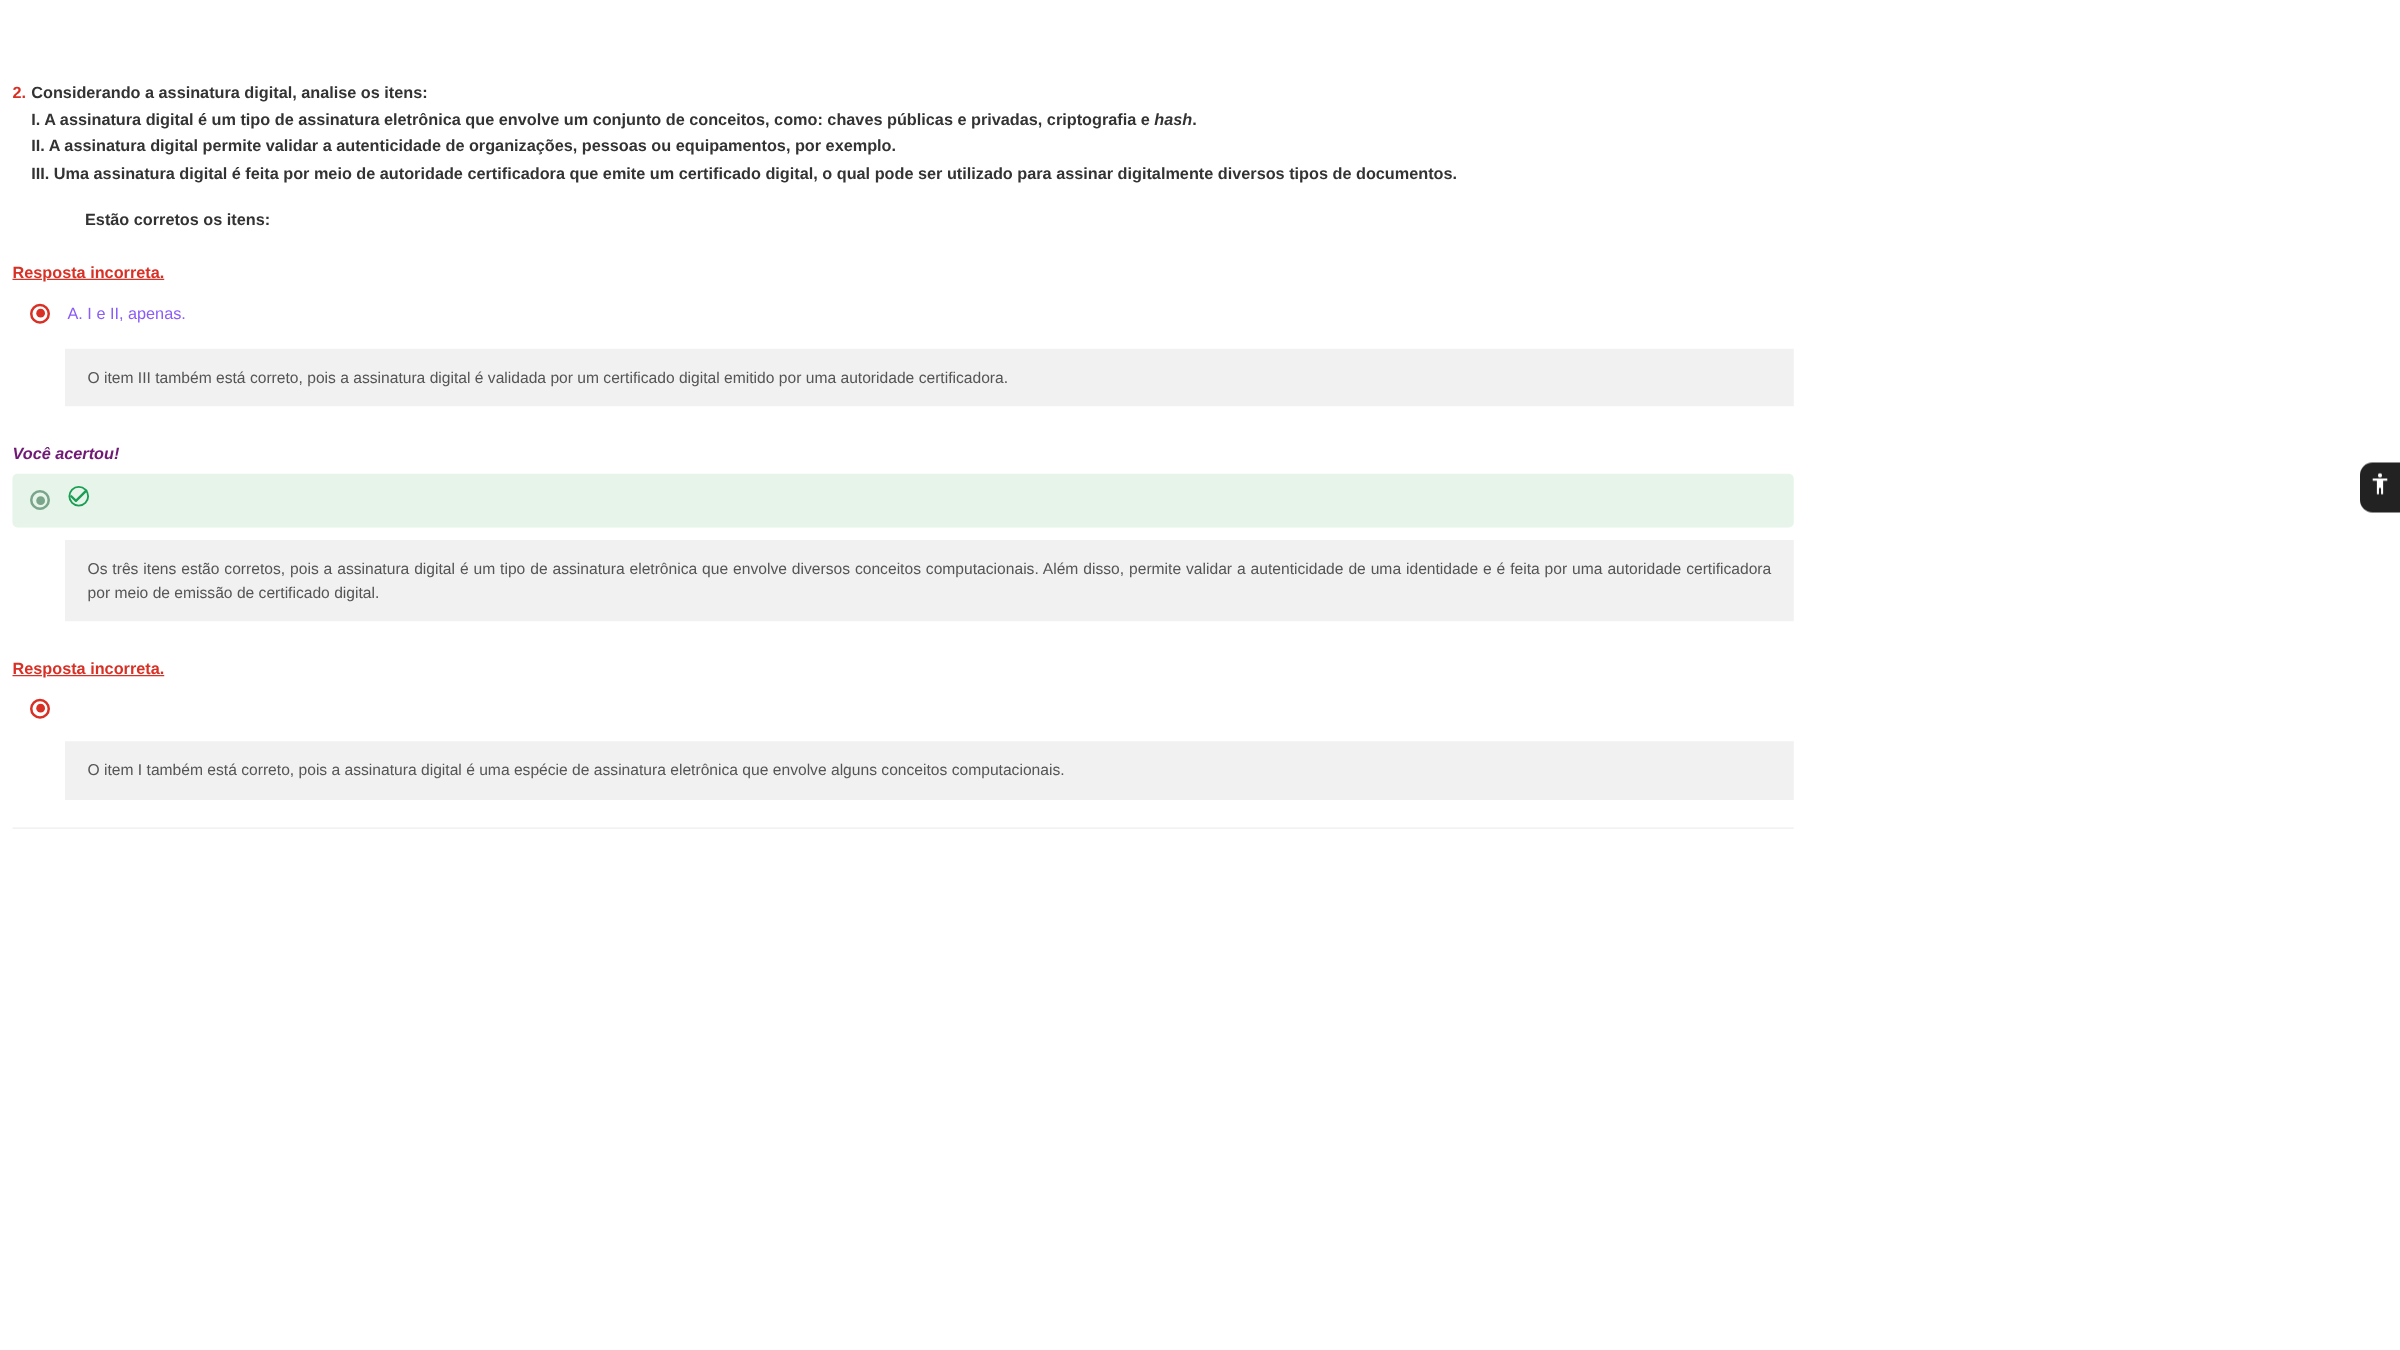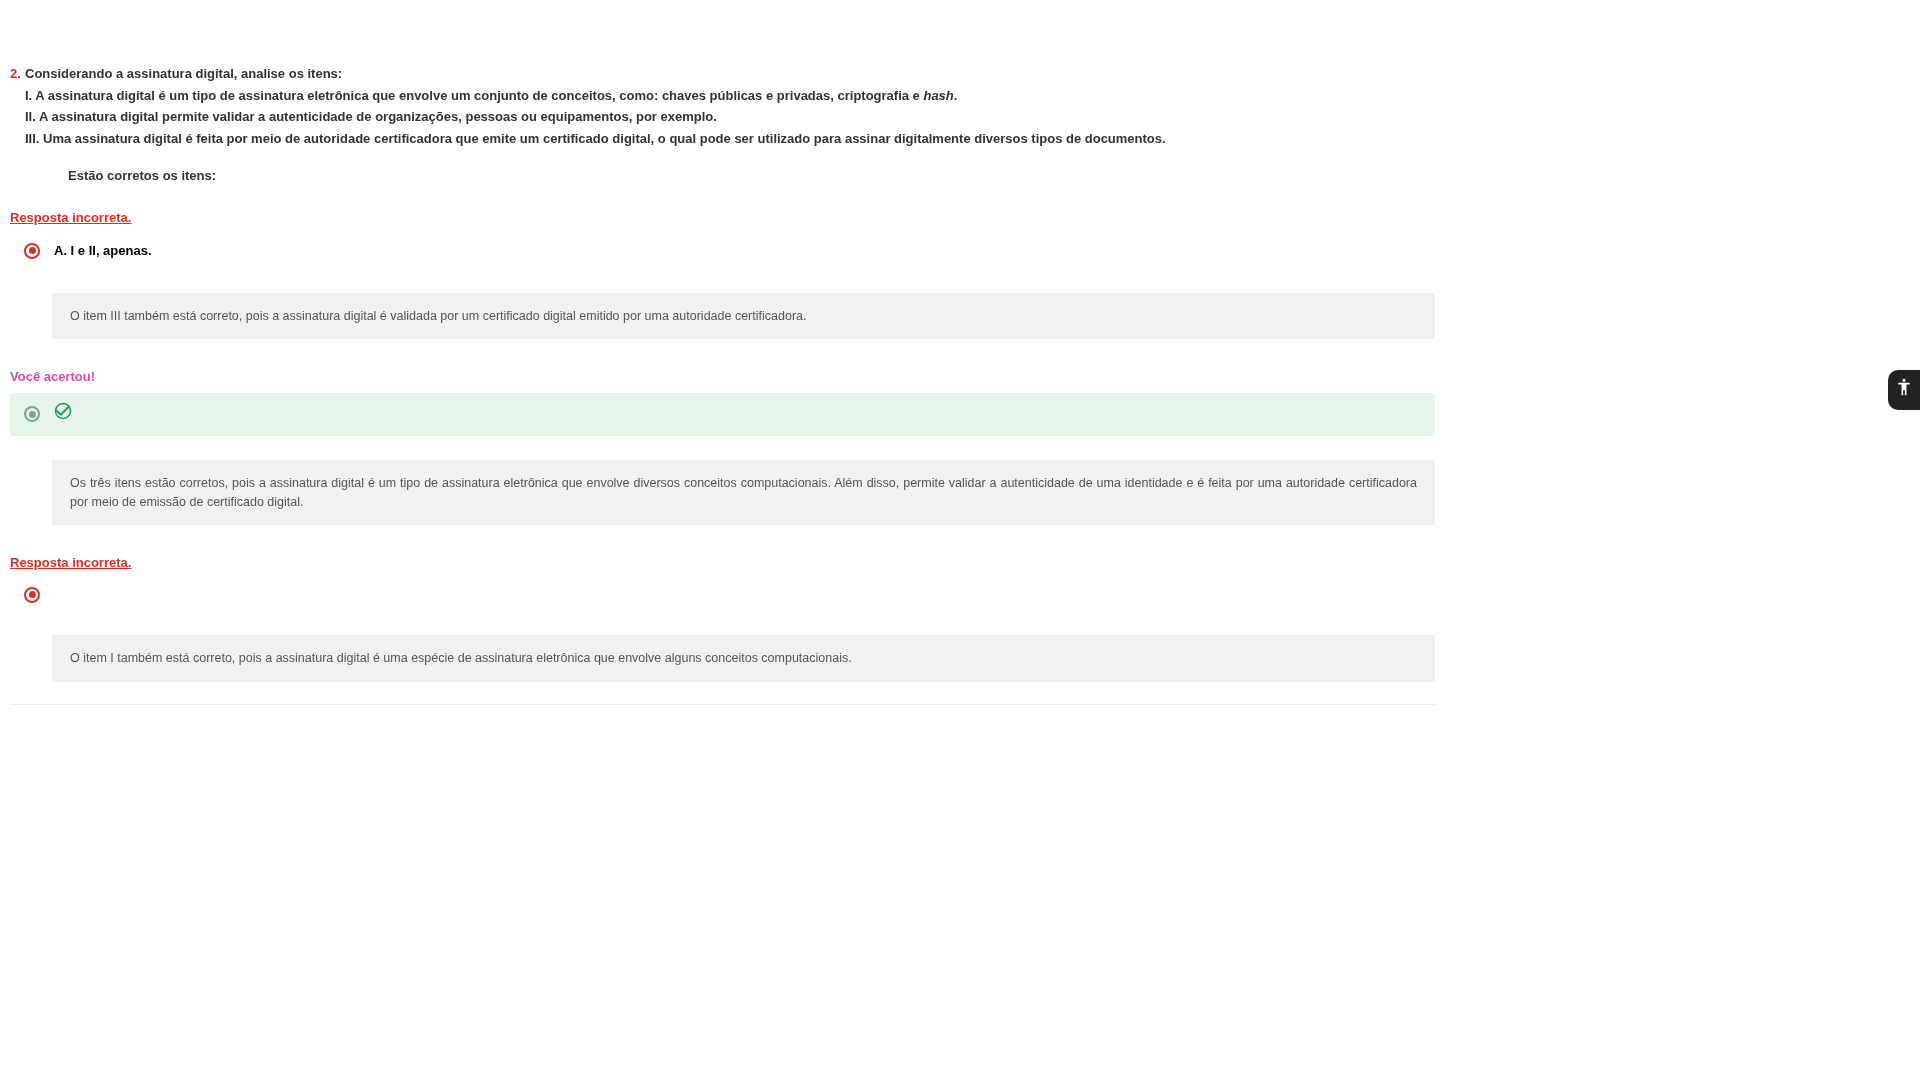--- a/index.html
+++ b/index.html
@@ -23,48 +23,48 @@
   .q-stem { margin-left: 15px; color: #333; font-weight: 600; }
   .q-stem .intro { display: inline; }
   .q-stem p { margin-top: 4px; font-weight: 600; }
   .q-stem .items { }
   .q-stem .items p { margin-top: 2px; }
   .q-stem em { font-style: italic; }
   .q-stem .final { margin-top: 18px; padding-left: 43px; }
 
   .status-label { font-weight: 700; margin-top: 22px; }
   .status-incorrect { color: #d93025; text-decoration: underline; }
-  .status-correct { color: #ec4899; }
+  .status-correct { color: #701a75; font-style: italic; }
 
   .option-row {
     display: flex;
     align-items: center;
     gap: 14px;
     padding: 8px 12px 8px 14px;
     margin-top: 6px;
     border-radius: 4px;
   }
   .option-row.correct-bg { background: #e6f4ea; }
-  .option-label { font-weight: 700; color: #000000; flex: 1; }
+  .option-label { font-weight: 400; color: #8b5cf6; flex: 1; }
   .radio {
     width: 16px; height: 16px; border-radius: 50%;
     display: inline-flex; align-items: center; justify-content: center;
     flex-shrink: 0;
   }
   .radio.red { border: 2px solid #d93025; }
   .radio.red .dot { width: 7px; height: 7px; border-radius: 50%; background: #d93025; }
   .radio.green { border: 2px solid #7aa58a; }
   .radio.green .dot { width: 7px; height: 7px; border-radius: 50%; background: #7aa58a; }
   .check-icon { color: #1a9e55; font-size: 18px; font-weight: bold; }
 
   .explanation {
     background: #f1f1f1;
     color: #555;
     padding: 14px 18px;
-    margin: 24px 0 0 42px;
+    margin: 10px 0 0 42px;
     font-size: 12.5px;
     text-align: justify;
   }
   .divider { border-top: 1px solid #eee; margin-top: 22px; }
 
   .a11y-tab {
     position: fixed;
     right: 0;
     top: 370px;
     width: 32px;

